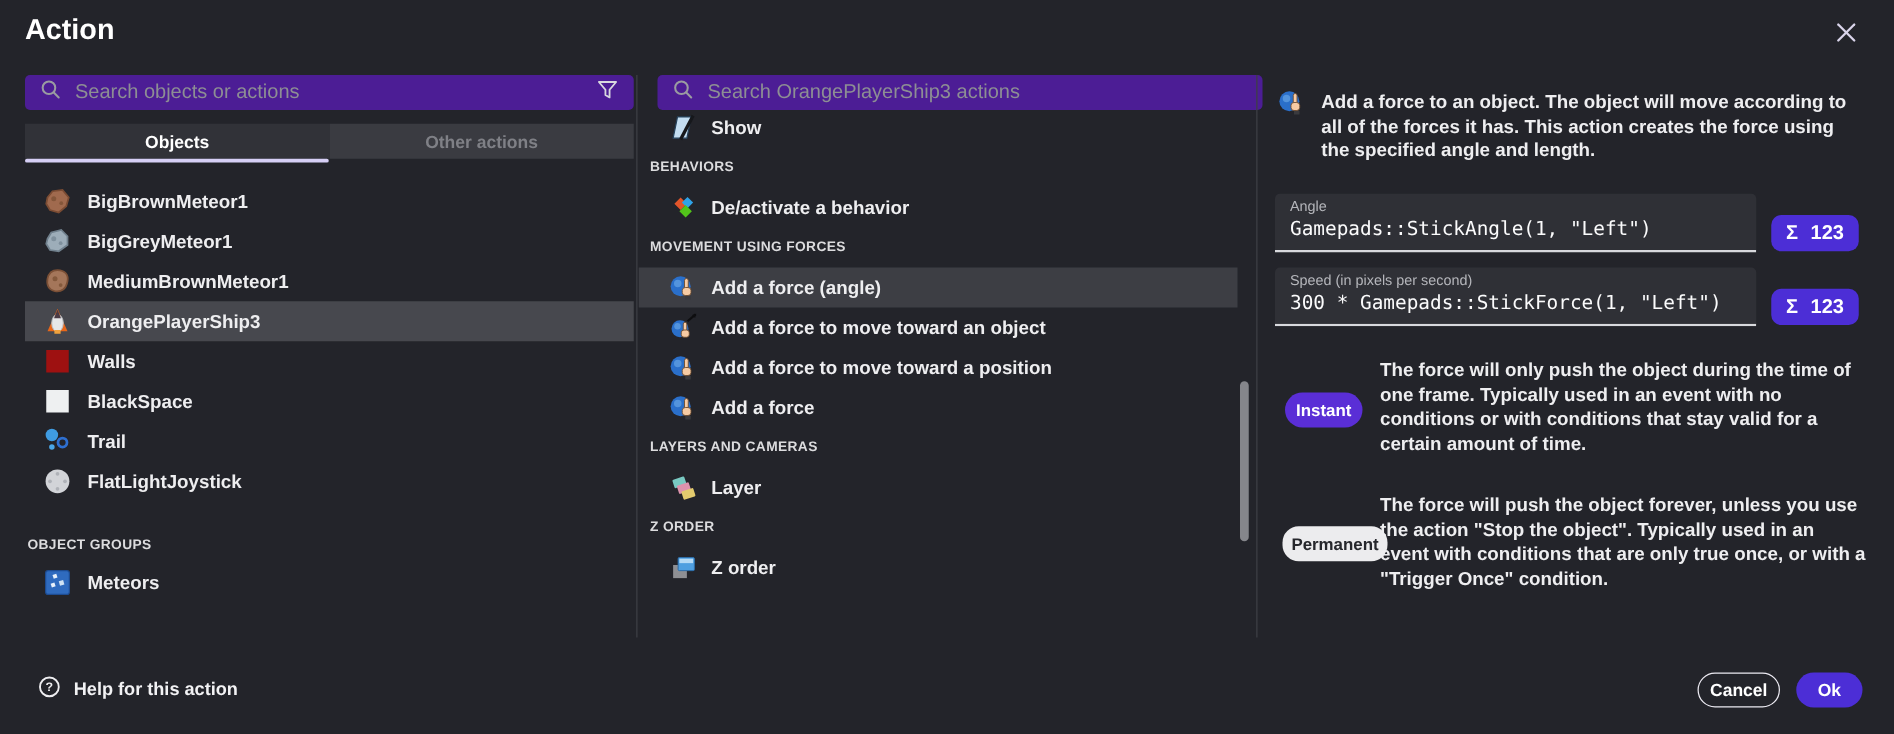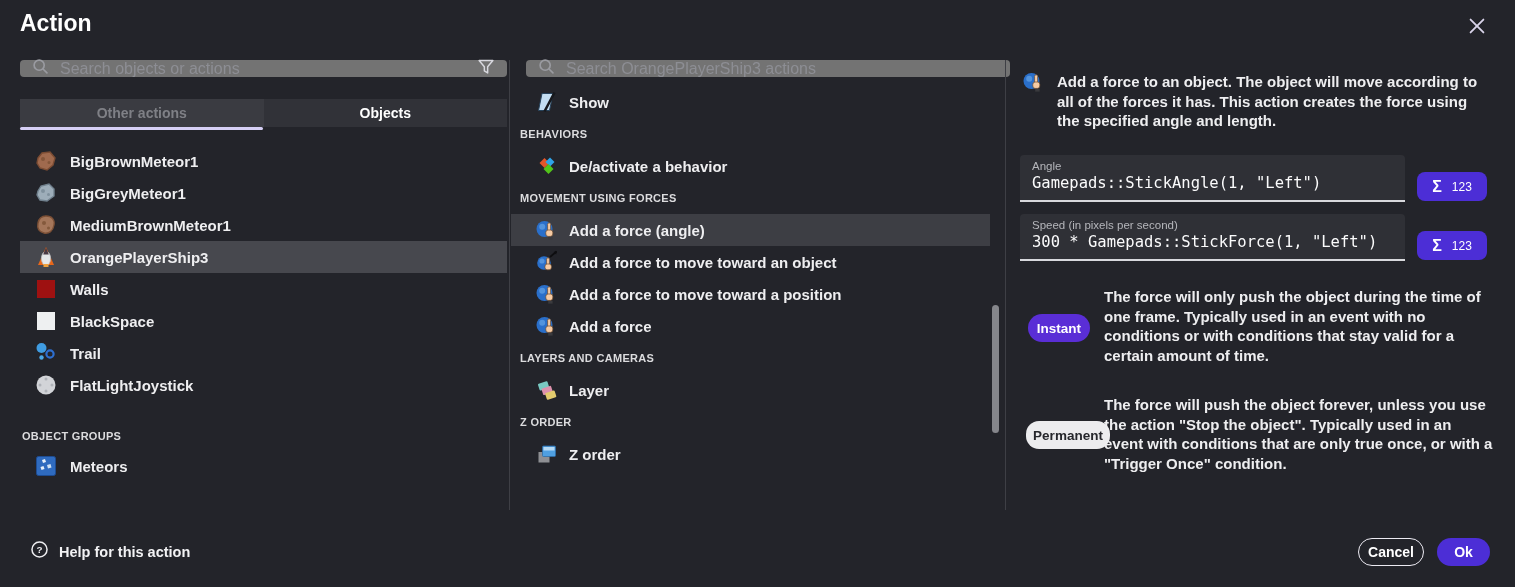--- a/index.html
+++ b/index.html
@@ -9,21 +9,21 @@
     background:#23242a;
     color:#f0f0f2;
     font-family:"Liberation Sans", sans-serif;
     overflow:hidden;
   }
   .title { position:absolute; left:20px; top:10px; font-size:23px; font-weight:bold; color:#ffffff; }
   .close-btn { position:absolute; left:1462px; top:12px; width:30px; height:30px; display:flex; align-items:center; justify-content:center; cursor:pointer; background:none; border:none; }
 
   
   .search-bar {
-    position:absolute; height:17px; background:#737373; border-radius:4px;
+    position:absolute; height:28px; background:#4c1d95; border-radius:4px;
     display:flex; align-items:center; padding:0 10px; gap:8px;
   }
   .search-bar input {
     flex:1; background:transparent; border:none; outline:none;
     color:#e8e8ea; font-size:16px; font-family:"Liberation Sans", sans-serif;
   }
   .search-bar input::placeholder { color:#8d8e94; }
   #left-search { left:20px; top:60px; width:487px; }
   #middle-search { left:526px; top:60px; width:484px; }
 
@@ -69,21 +69,21 @@
   #field-speed { top:214px; }
 
   .sigma-btn {
     position:absolute; left:1417px; width:70px; height:29px;
     background:#4c2ed6; border:none; border-radius:8px; color:#ffffff;
     display:flex; align-items:center; justify-content:center; gap:10px; cursor:pointer;
   }
   #sigma-angle { top:172px; }
   #sigma-speed { top:231px; }
   .sigma-glyph { font-size:16px; font-weight:bold; }
-  .num-glyph { font-size:12px; font-weight:normal; }
+  .num-glyph { font-size:16px; font-weight:bold; }
 
   .badge { position:absolute; height:28px; display:flex; align-items:center; justify-content:center; font-size:13.5px; font-weight:bold; border-radius:15px; }
   #badge-instant { left:1028px; top:314px; width:62px; background:#5a2ed6; color:#ffffff; }
   #badge-permanent { left:1026px; top:421px; width:84px; background:#ececee; color:#26272c; border-radius:13px; }
   .note-text { position:absolute; left:1104px; width:390px; font-size:15px; font-weight:600; line-height:19.5px; color:#eeeef0; }
   #note-instant { top:287px; }
   #note-permanent { top:395px; }
 
   
   .help-link { position:absolute; left:30px; top:540px; display:flex; align-items:center; gap:10px; cursor:pointer; }
@@ -125,25 +125,25 @@
 
 <div class="search-bar" id="middle-search">
   <span><svg width="22" height="22" viewBox="0 0 24 24">
         <circle cx="10" cy="10" r="5.5" fill="none" stroke="#9a9ba1" stroke-width="1.8"></circle>
         <line x1="14.2" y1="14.2" x2="18.5" y2="18.5" stroke="#9a9ba1" stroke-width="1.8" stroke-linecap="round"></line>
       </svg></span>
   <input placeholder="Search OrangePlayerShip3 actions" style="">
 </div>
 
 <div class="tabs">
+  <div class="tab active">
+      <span>Objects</span>
+    </div>
   <div class="tab inactive">
       <span>Other actions</span>
-    </div>
-  <div class="tab active">
-      <span>Objects</span>
     </div>
 </div>
 <div class="tab-underline"></div>
 
 <div class="v-divider" style="left:509px"></div>
 <div class="v-divider" style="left:1005px"></div>
 
 <div class="left-list" id="left-list">
     <div class="list-row">
       <span class="row-icon">

